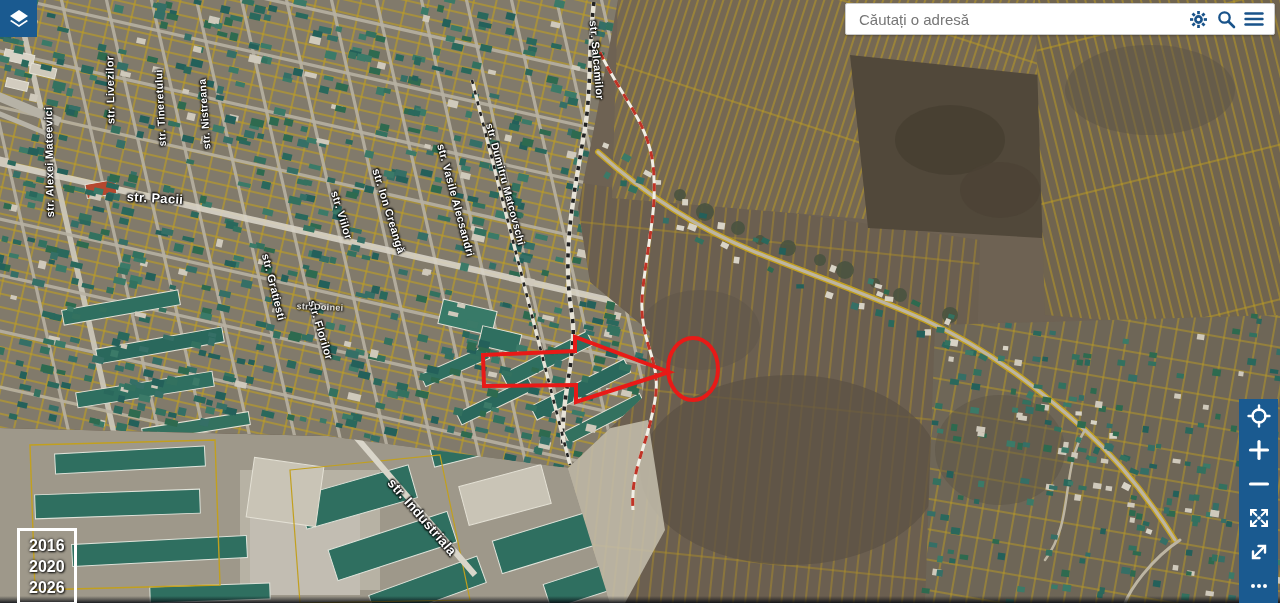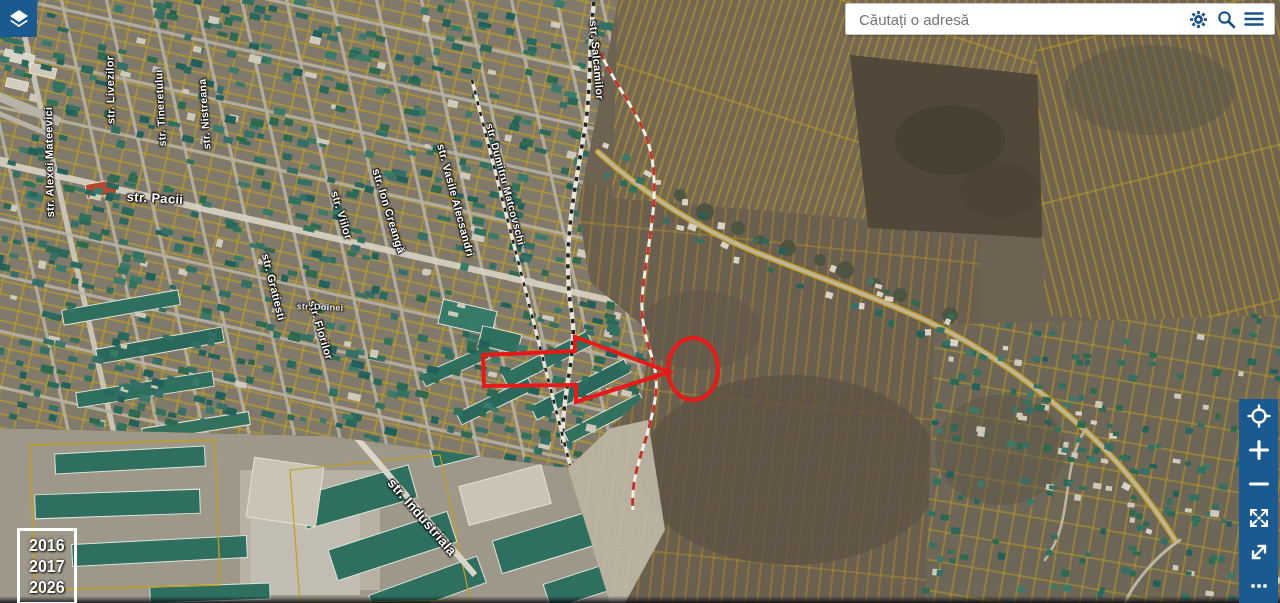--- a/index.html
+++ b/index.html
@@ -1235,18 +1235,18 @@
         <svg width="24" height="24" viewBox="0 0 24 24" fill="none" stroke="#fff" stroke-width="2.4" stroke-linecap="round">
           <circle cx="6" cy="12" r="2" fill="#fff" stroke="none"></circle>
           <circle cx="12" cy="12" r="2" fill="#fff" stroke="none"></circle>
           <circle cx="18" cy="12" r="2" fill="#fff" stroke="none"></circle>
         </svg>
       </div>
     </div>
 
   <div id="years-overlay">
     <div>2016</div>
-    <div>2017</div>
+    <div>2020</div>
     <div>2026</div>
   </div>
 
   <div id="bottom-fade"></div>
 </div>
 
 </body></html>

